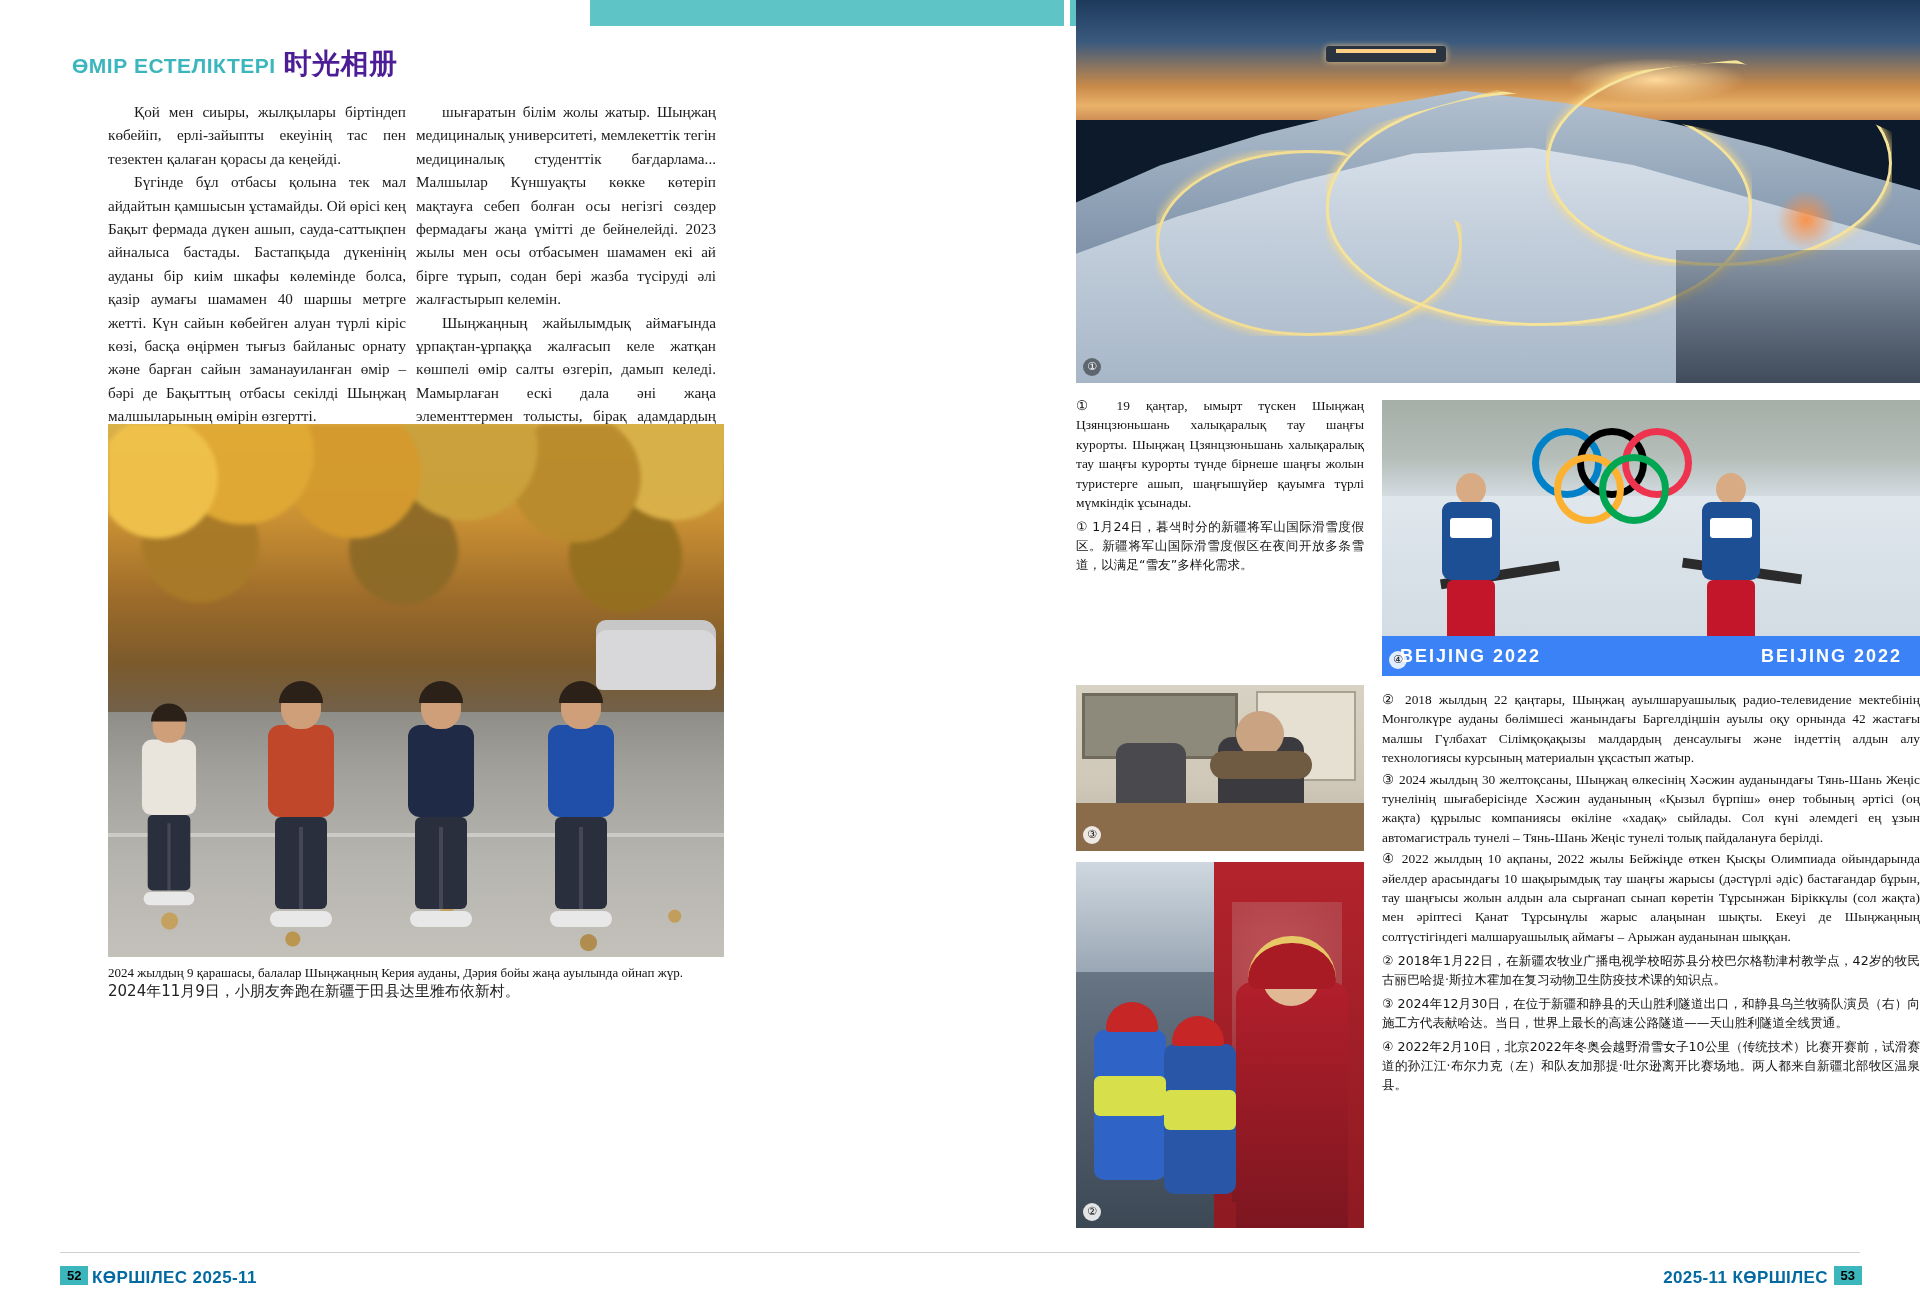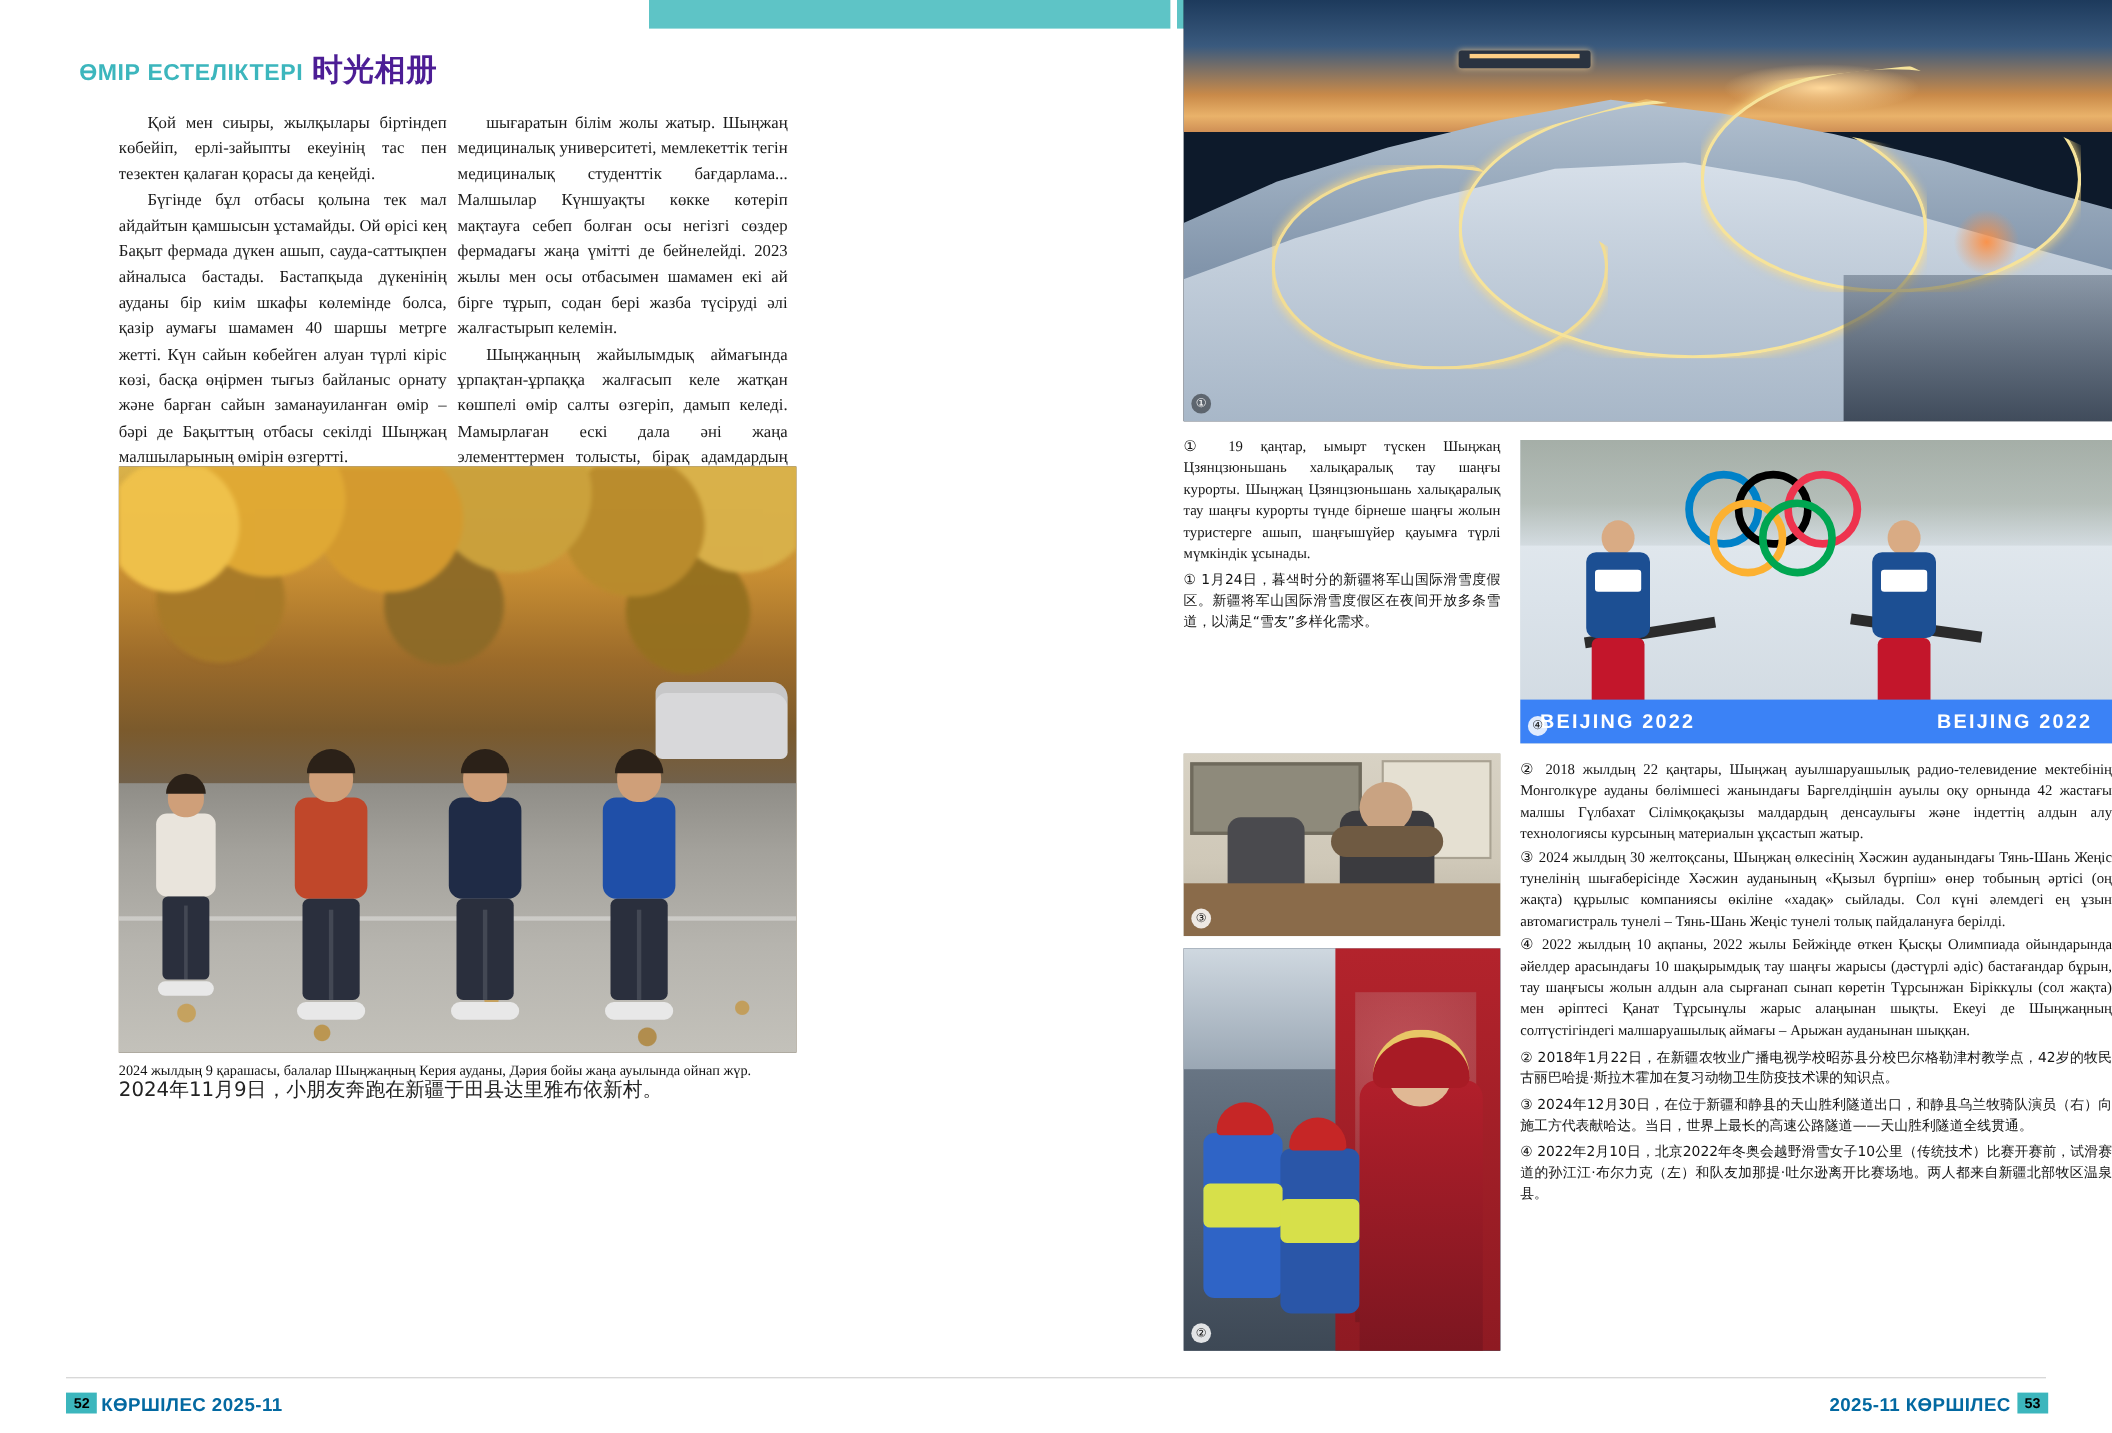--- a/index.html
+++ b/index.html
@@ -56,21 +56,21 @@
   .kid .legs{width:52px;height:92px;margin:0 auto;background:#2a2f3d;border-radius:6px;position:relative;}
   .kid .legs:after{content:"";position:absolute;left:24px;top:10px;width:4px;height:82px;background:rgba(255,255,255,.12);}
   .kid .shoes{width:62px;height:16px;margin:2px auto 0;background:#e8e8e8;border-radius:8px;}
   #kid1{left:28px;transform:scale(.82);} #kid1 .body{background:#e9e4dc;}
   #kid2{left:160px;} #kid2 .body{background:#c0472a;}
   #kid3{left:300px;} #kid3 .body{background:#1f2b46;}
   #kid4{left:440px;} #kid4 .body{background:#1f4fa8;}
   .kid-car{position:absolute;right:8px;top:196px;width:120px;height:70px;background:#d8d8da;border-radius:10px 14px 6px 6px;box-shadow:inset 0 10px 0 rgba(0,0,0,.08);}
 
   .caption{position:absolute;font-family:"Liberation Serif",serif;font-size:13px;line-height:18px;color:#111;}
-  .caption .cn{font-family:"DejaVu Sans",sans-serif;font-size:18px;color:#222;}
+  .caption .cn{font-family:"DejaVu Sans",sans-serif;font-size:15px;color:#222;}
 
   
   .footrule{position:absolute;left:60px;top:1252px;width:1800px;height:1px;background:#cfcfcf;}
   .pagenum{position:absolute;font-family:"Liberation Sans",sans-serif;font-size:13px;font-weight:bold;color:#000000;background:#3cb6bd;padding:2px 7px;}
   .footlabel{position:absolute;font-family:"Liberation Sans",sans-serif;font-size:17px;font-weight:bold;color:#0369a1;letter-spacing:.4px;}
 
   
   .ph{position:absolute;overflow:hidden;}
   .ph .num{position:absolute;left:7px;bottom:7px;width:18px;height:18px;border-radius:50%;background:rgba(255,255,255,.85);color:#111;font-family:"DejaVu Sans",sans-serif;font-size:11px;line-height:18px;text-align:center;}
   .ph .numdark{background:rgba(0,0,0,.45);color:#fff;}

